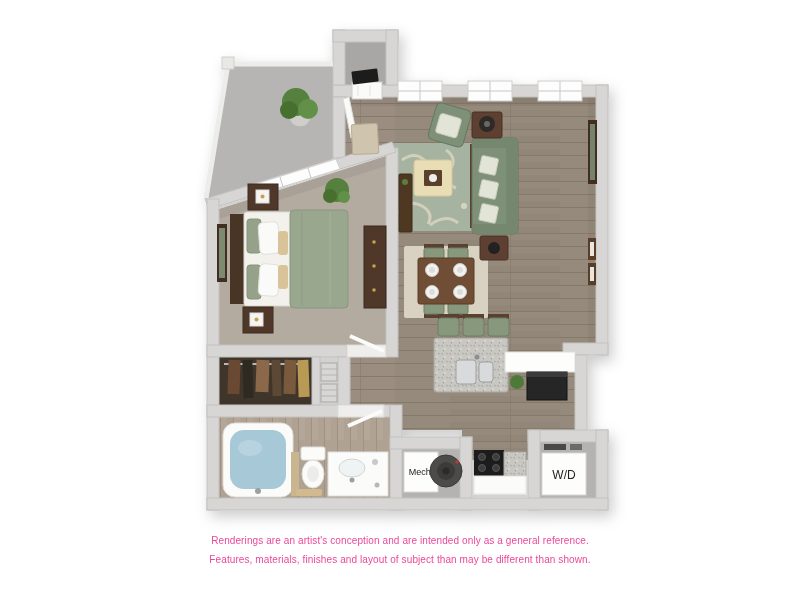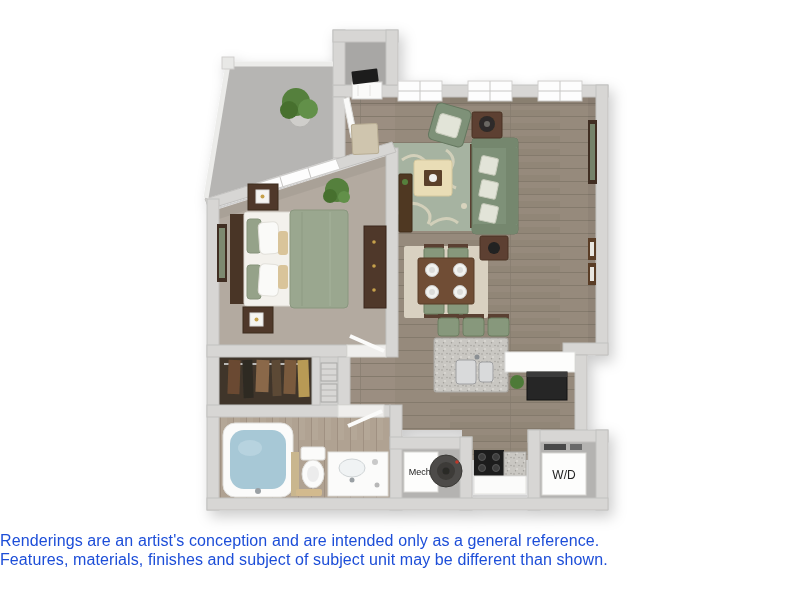--- a/index.html
+++ b/index.html
@@ -1,21 +1,21 @@
 <!DOCTYPE html>
 <html><head>
 <meta charset="utf-8">
 <style>
   html,body{margin:0;padding:0;background:#ffffff;}
   #stage{position:relative;width:800px;height:600px;background:#ffffff;overflow:hidden;
          font-family:"Liberation Sans", sans-serif;}
   #plan-wrap{position:absolute;left:0;top:0;width:800px;height:600px;}
   svg{display:block}
-  .disclaimer{position:absolute;left:0;top:531px;width:800px;
-              color:#1d4ed8;font-size:16px;line-height:19px;letter-spacing:.1px;}
+  .disclaimer{position:absolute;left:0;top:531px;width:800px;text-align:center;
+              color:#ec4899;font-size:10px;line-height:19px;letter-spacing:.1px;}
   text.lbl{font-family:"Liberation Sans", sans-serif;fill:#222;}
 </style>
 </head>
 <body>
 
 <div id="stage">
   <div id="plan-wrap">
   <svg width="800" height="600" viewBox="0 0 800 600">
     <defs>
       <pattern id="wood" width="300" height="13" patternUnits="userSpaceOnUse">
@@ -353,15 +353,15 @@
         <rect x="542" y="453" width="44" height="42" fill="#fdfdfc" stroke="#d8d7d4"></rect>
         <text class="lbl" x="564" y="479" font-size="12" text-anchor="middle">W/D</text>
       </g>
 
     </g>
   </svg>
   </div>
 
   <div class="disclaimer">
     <div>Renderings are an artist's conception and are intended only as a general reference.</div>
-    <div>Features, materials, finishes and subject of subject unit may be different than shown.</div>
+    <div>Features, materials, finishes and layout of subject than may be different than shown.</div>
   </div>
 </div>
 
 </body></html>

